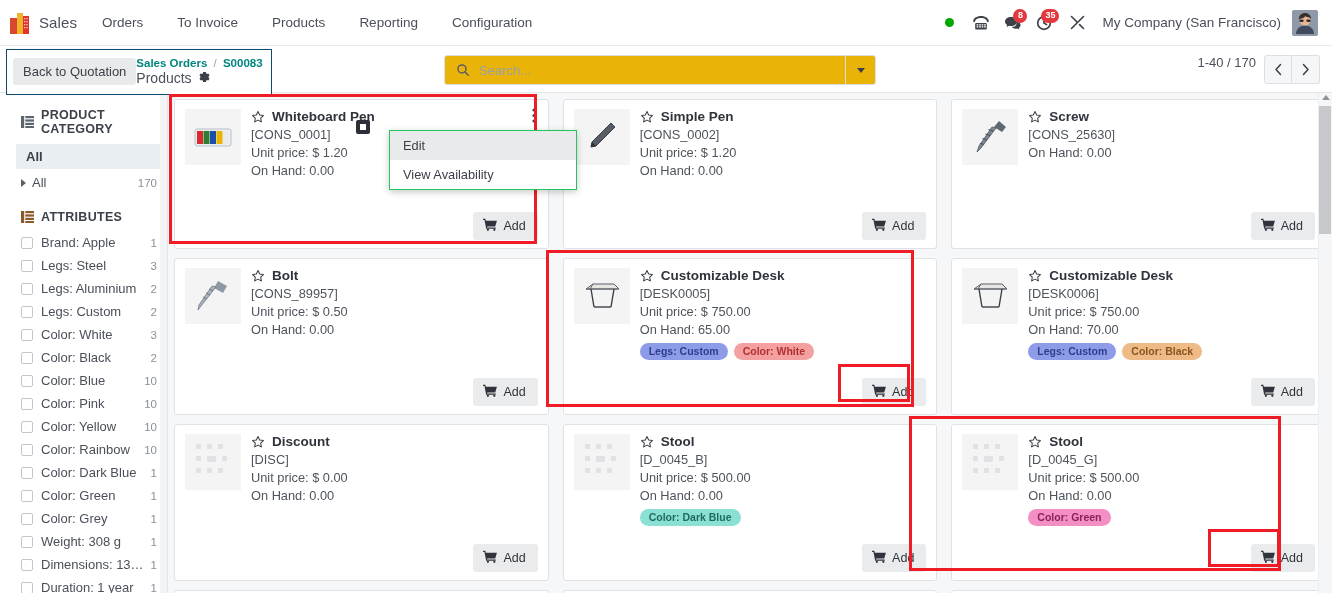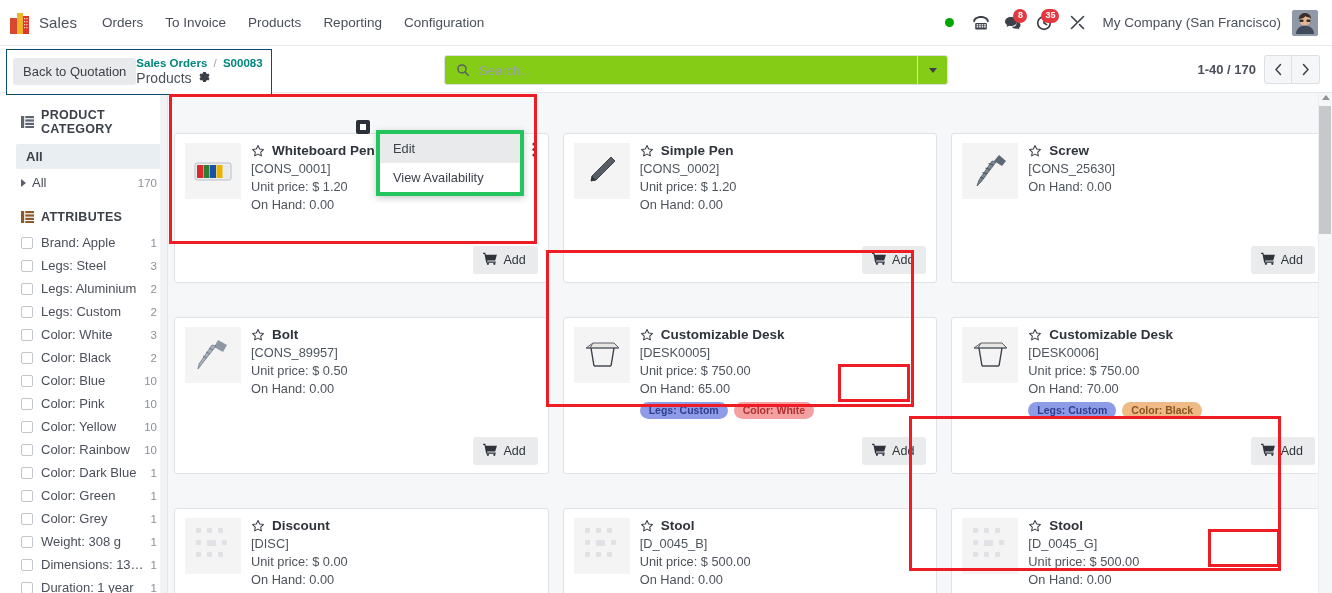--- a/index.html
+++ b/index.html
@@ -23,21 +23,21 @@
     position: relative;
   }
   .brand {
     display: flex; align-items: center; gap: 9px;
     margin-right: 14px;
   }
   .brand-logo { width: 20px; height: 22px; position: relative; }
   .brand-name {
     font-size: 15px; color: #4a4f59; letter-spacing: .1px;
   }
-  .menu { display: flex; align-items: center; gap: 0px; }
+  .menu { display: flex; align-items: center; gap: 12px; }
   .menu-item {
     font-size: 13.5px; color: #4a4f59;
     padding: 6px 11px; border-radius: 3px;
     white-space: nowrap; cursor: pointer;
   }
 
   .topright {
     margin-left: auto;
     display: flex; align-items: center; gap: 4px;
     padding-right: 6px;
@@ -102,24 +102,24 @@
   .bc-sep { color: #9aa0a8; margin: 0 3px; font-weight: normal; }
   .bc-id { color: #00867d; }
   .bc-line2 {
     font-size: 14px; color: #4b5059;
     display: flex; align-items: center; gap: 6px;
   }
   .gear { font-size: 12px; color: #3c4049; cursor: pointer; }
 
   .searchbox {
     position: absolute; left: 444px; top: 9px;
-    width: 504px; height: 30px;
+    width: 432px; height: 30px;
     border: 1px solid #dcdfe3; border-radius: 3px;
     display: flex; align-items: center;
-    background: #84cc16;
+    background: #eab308;
   }
   .search-icon { padding: 0 9px 0 11px; color: #5a6069; display:flex; }
   .search-input {
     flex: 1; border: 0; outline: none;
     font-family: inherit; font-size: 13px; color: #3c4049;
     background: transparent;
   }
   .search-input::placeholder { color: #9aa0a8; }
   .search-caret {
     width: 30px; height: 100%;
@@ -129,21 +129,21 @@
   }
   .caret-down {
     width: 0; height: 0;
     border-left: 4.5px solid transparent;
     border-right: 4.5px solid transparent;
     border-top: 5.5px solid #3c4049;
   }
 
   .pager {
     position: absolute; right: 12px; top: 9px;
-    display: flex; align-items: center; gap: 0px; font-weight: bold;
+    display: flex; gap: 0px;
   }
   .pager-label { font-size: 13px; color: #4a4f59; margin-right: 8px; }
   .pg-btn {
     width: 28px; height: 29px;
     border: 1px solid #dcdfe3; background: #f5f6f7;
     display: flex; align-items: center; justify-content: center;
     cursor: pointer; color: #3c4049;
   }
   .pg-btn.left { border-radius: 3px 0 0 3px; }
   .pg-btn.right { border-radius: 0 3px 3px 0; border-left: 0; }
@@ -218,21 +218,21 @@
   }
 
   
   .kanban {
     flex: 1;
     position: relative;
     overflow: hidden;
     padding: 6px 6px 0 6px;
     background: #f6f7f8;
   }
-  .krow { display: flex; gap: 14px; margin-bottom: 9px; margin-top: 34px; }
+  .krow { display: flex; gap: 14px; margin-bottom: 9px; }
   .kcard {
     flex: 1;
     background: #ffffff;
     border: 1px solid #e0e2e6;
     border-radius: 3px;
     padding: 9px 10px 8px 10px;
     min-height: 150px;
     position: relative;
     display: flex; flex-direction: column;
     cursor: pointer;
@@ -275,24 +275,24 @@
   }
   .kebab {
     position: absolute; right: 8px; top: 6px;
     color: #3c4049; cursor: pointer;
     padding: 2px 4px; line-height: 1;
   }
 
   
   .dropdown {
     position: absolute;
-    left: 208px; top: 37px;
-    width: 148px;
+    left: 221px; top: 37px;
+    width: 188px;
     background: #fff;
-    border: 4px solid #22c55e;
+    border: 1px solid #22c55e;
     box-shadow: 0 2px 7px rgba(0,0,0,.22);
     z-index: 30;
   }
   .dd-item {
     padding: 7px 13px;
     font-size: 12.8px; color: #3c4049;
     cursor: pointer;
   }
   .dd-item.active { background: #e9eaec; }
 

